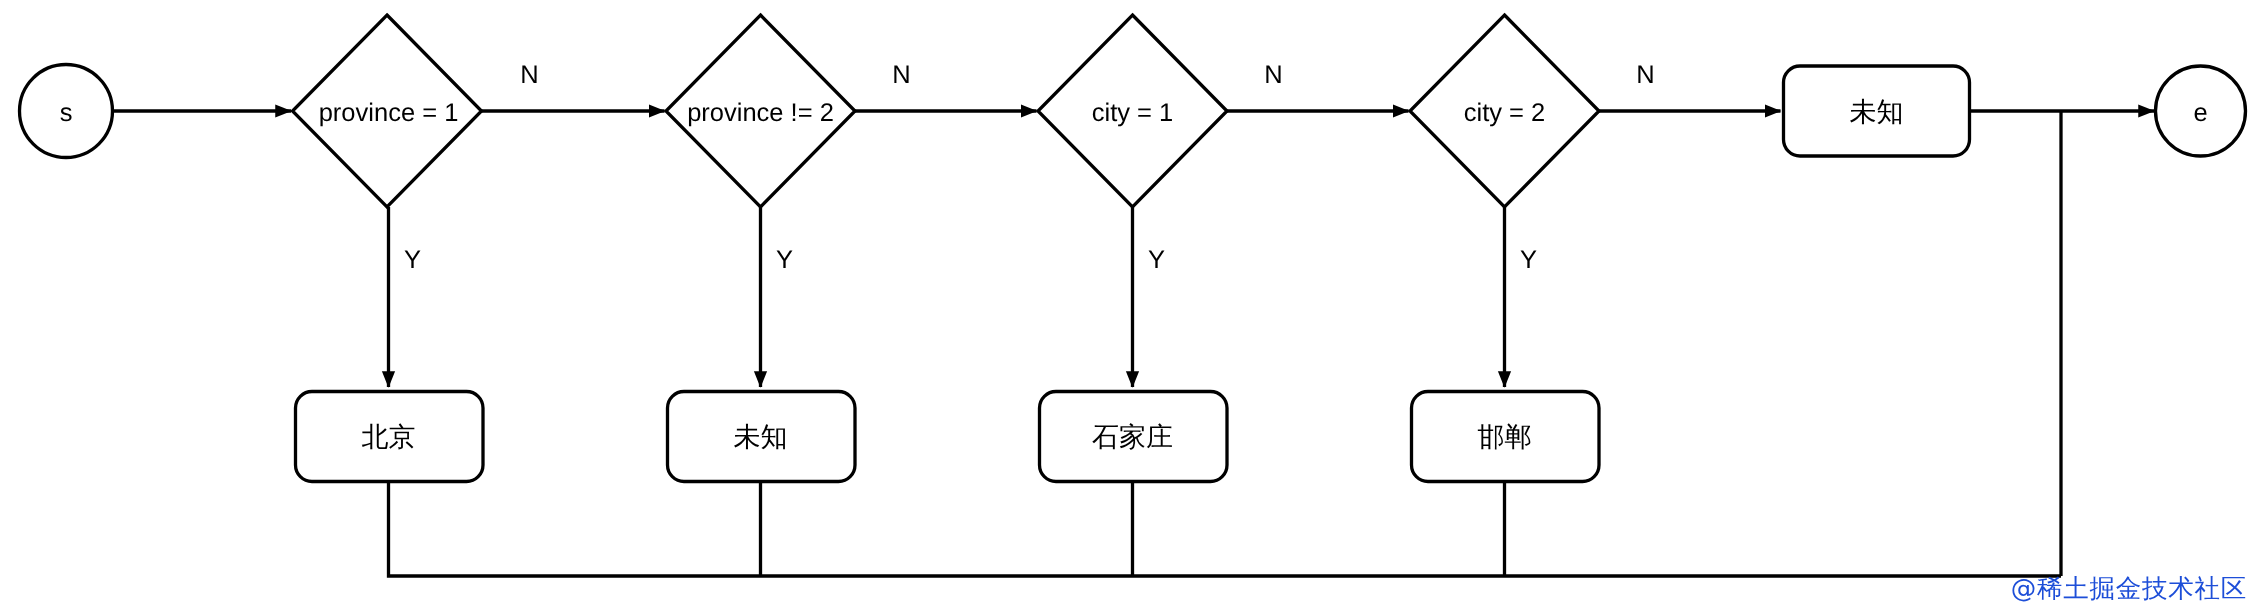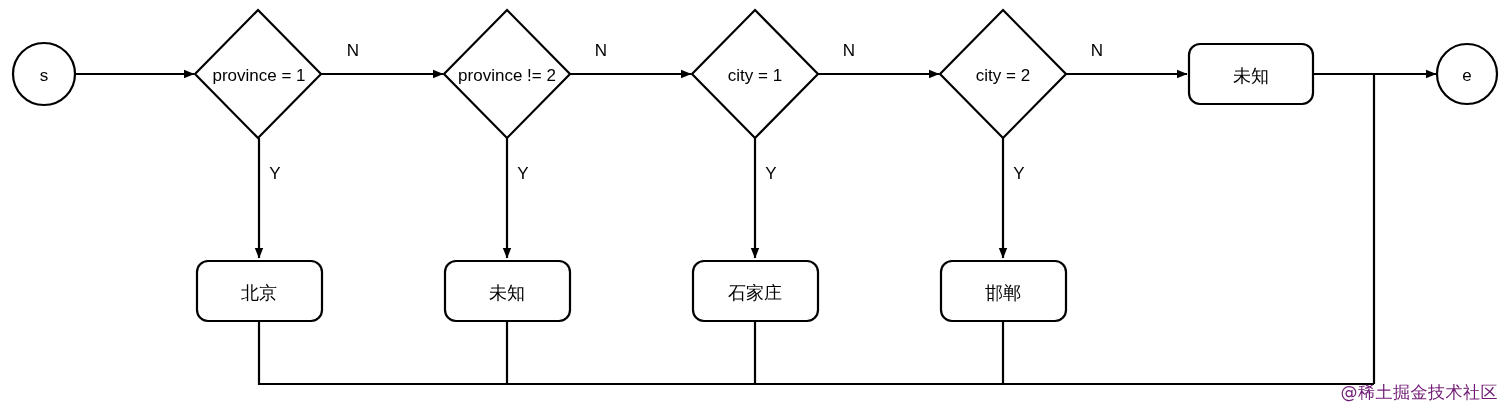--- a/index.html
+++ b/index.html
@@ -63,21 +63,21 @@
     fill: #000000;
     text-anchor: middle;
     dominant-baseline: central;
   }
   .watermark-text {
     position: absolute;
     right: 14px;
     bottom: 6px;
     font-family: "DejaVu Sans", "Liberation Sans", sans-serif;
     font-size: 17px;
-    color: #701a75;
+    color: #1d4ed8;
     letter-spacing: 0.5px;
     white-space: nowrap;
     user-select: none;
   }
 </style>
 </head>
 <body>
 
 <div id="canvas">
 

